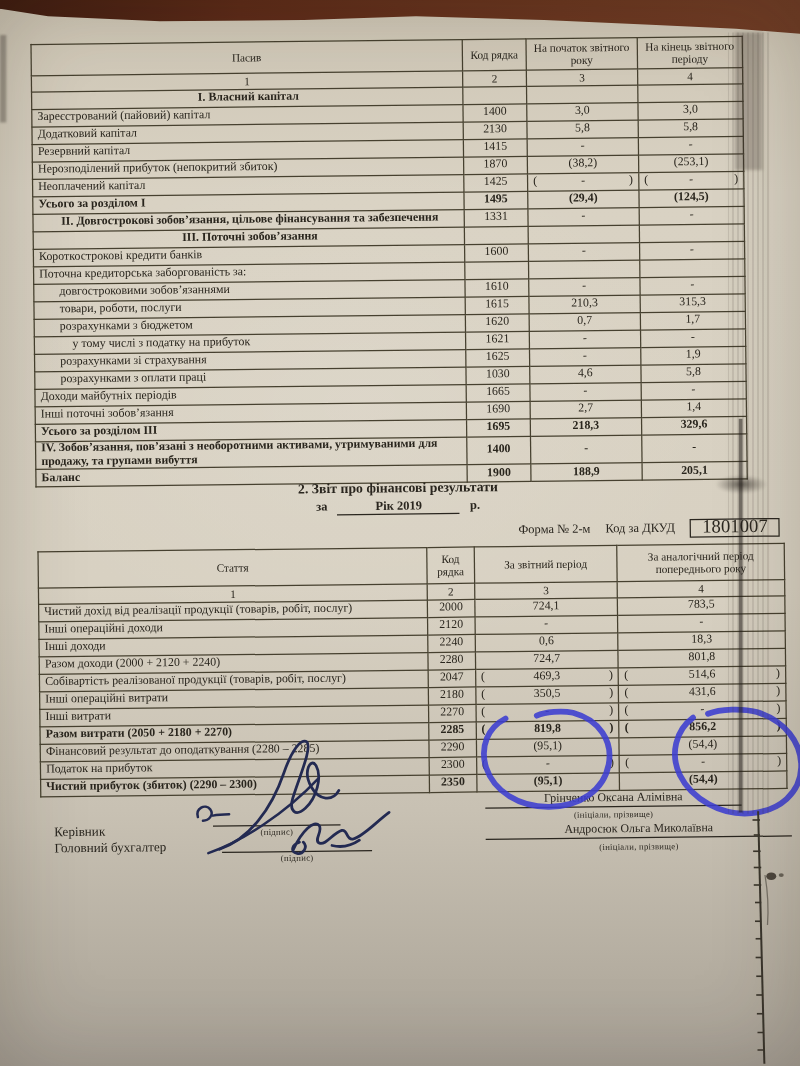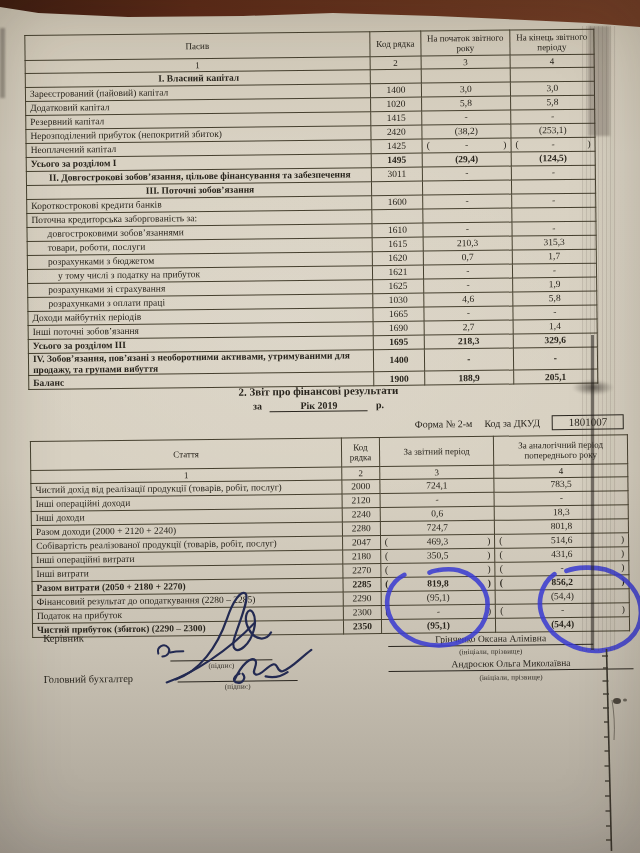--- a/index.html
+++ b/index.html
@@ -36,21 +36,21 @@
 
   .r2-title{position:absolute;top:385px;left:0;width:636px;text-align:center;
             font-weight:700;font-size:11px;}
   .r2-period{position:absolute;top:400px;left:0;width:636px;text-align:center;
              font-weight:700;font-size:10px;}
   .r2-period .ul{display:inline-block;min-width:66px;border-bottom:1px solid #2a261f;
                  margin:0 8px;padding:0 16px;}
   .r2-form{position:absolute;top:418px;left:414px;display:flex;align-items:center;
            gap:12px;font-size:10px;}
   .dkud-box{width:70px;height:13px;border:1px solid #2a261f;text-align:center;
-            font-size:11px;line-height:13px;}
+            font-size:15px;line-height:13px;}
 
   .abs{position:absolute;}
   .siglabel{font-size:10.5px;}
   .line{border-top:1.2px solid #2a261f;height:0;}
   .cap{font-size:7px;text-align:center;letter-spacing:.2px;}
   .name{font-size:9.5px;text-align:center;border-bottom:1px solid #2a261f;padding-bottom:1px;}
 
   .sm-band{position:absolute;left:582px;top:26px;width:34px;height:625px;opacity:.5;
            background:repeating-linear-gradient(90deg,rgba(55,48,40,.25) 0 1.5px,rgba(120,110,95,.05) 1.5px 4px);
            filter:blur(.4px);pointer-events:none;}
@@ -103,33 +103,33 @@
             <td class="val x"></td>
           </tr>
           <tr>
             <td class="lab">Зареєстрований (пайовий) капітал</td>
             <td class="val">1400</td>
             <td class="val">3,0</td>
             <td class="val">3,0</td>
           </tr>
           <tr>
             <td class="lab">Додатковий капітал</td>
-            <td class="val">1020</td>
+            <td class="val">2130</td>
             <td class="val">5,8</td>
             <td class="val">5,8</td>
           </tr>
           <tr>
             <td class="lab">Резервний капітал</td>
             <td class="val">1415</td>
             <td class="val">-</td>
             <td class="val">-</td>
           </tr>
           <tr>
             <td class="lab">Нерозподілений прибуток (непокритий збиток)</td>
-            <td class="val">2420</td>
+            <td class="val">1870</td>
             <td class="val">(38,2)</td>
             <td class="val">(253,1)</td>
           </tr>
           <tr>
             <td class="lab">Неоплачений капітал</td>
             <td class="val">1425</td>
             <td class="val">
               <div class="sw">
                 <span>(</span>
                 <span>-</span>
@@ -145,21 +145,21 @@
             </td>
           </tr>
           <tr>
             <td class="lab bold">Усього за розділом І</td>
             <td class="val bold">1495</td>
             <td class="val bold">(29,4)</td>
             <td class="val bold">(124,5)</td>
           </tr>
           <tr>
             <td class="lab section-inline">ІІ. Довгострокові зобов’язання, цільове фінансування та забезпечення</td>
-            <td class="val x">3011</td>
+            <td class="val x">1331</td>
             <td class="val x">-</td>
             <td class="val x">-</td>
           </tr>
           <tr>
             <td class="lab section">ІІІ. Поточні зобов’язання</td>
             <td class="val x"></td>
             <td class="val x"></td>
             <td class="val x"></td>
           </tr>
           <tr>
@@ -397,21 +397,21 @@
           </tr>
           <tr>
             <td class="lab bold">Чистий прибуток (збиток) (2290 – 2300)</td>
             <td class="val bold">2350</td>
             <td class="val bold">(95,1)</td>
             <td class="val bold">(54,4)</td>
           </tr>
         </tbody>
     </table>
 
-    <div class="abs siglabel" style="left:40px;top:630px;">Керівник</div>
+    <div class="abs siglabel" style="left:40px;top:658px;">Керівник</div>
     <div class="abs siglabel" style="left:40px;top:671px;">Головний бухгалтер</div>
 
     <div class="abs line" style="left:167px;top:659px;width:102px;"></div>
     <div class="abs cap" style="left:167px;top:661px;width:102px;">(підпис)</div>
     <div class="abs line" style="left:174px;top:680px;width:120px;"></div>
     <div class="abs cap" style="left:174px;top:682px;width:120px;">(підпис)</div>
 
     <div class="abs name" style="left:385px;top:636px;width:205px;">Грінченко Оксана Алімівна</div>
     <div class="abs cap" style="left:385px;top:650px;width:205px;">(ініціали, прізвище)</div>
     <div class="abs name" style="left:385px;top:661px;width:245px;">Андросюк Ольга Миколаївна</div>

